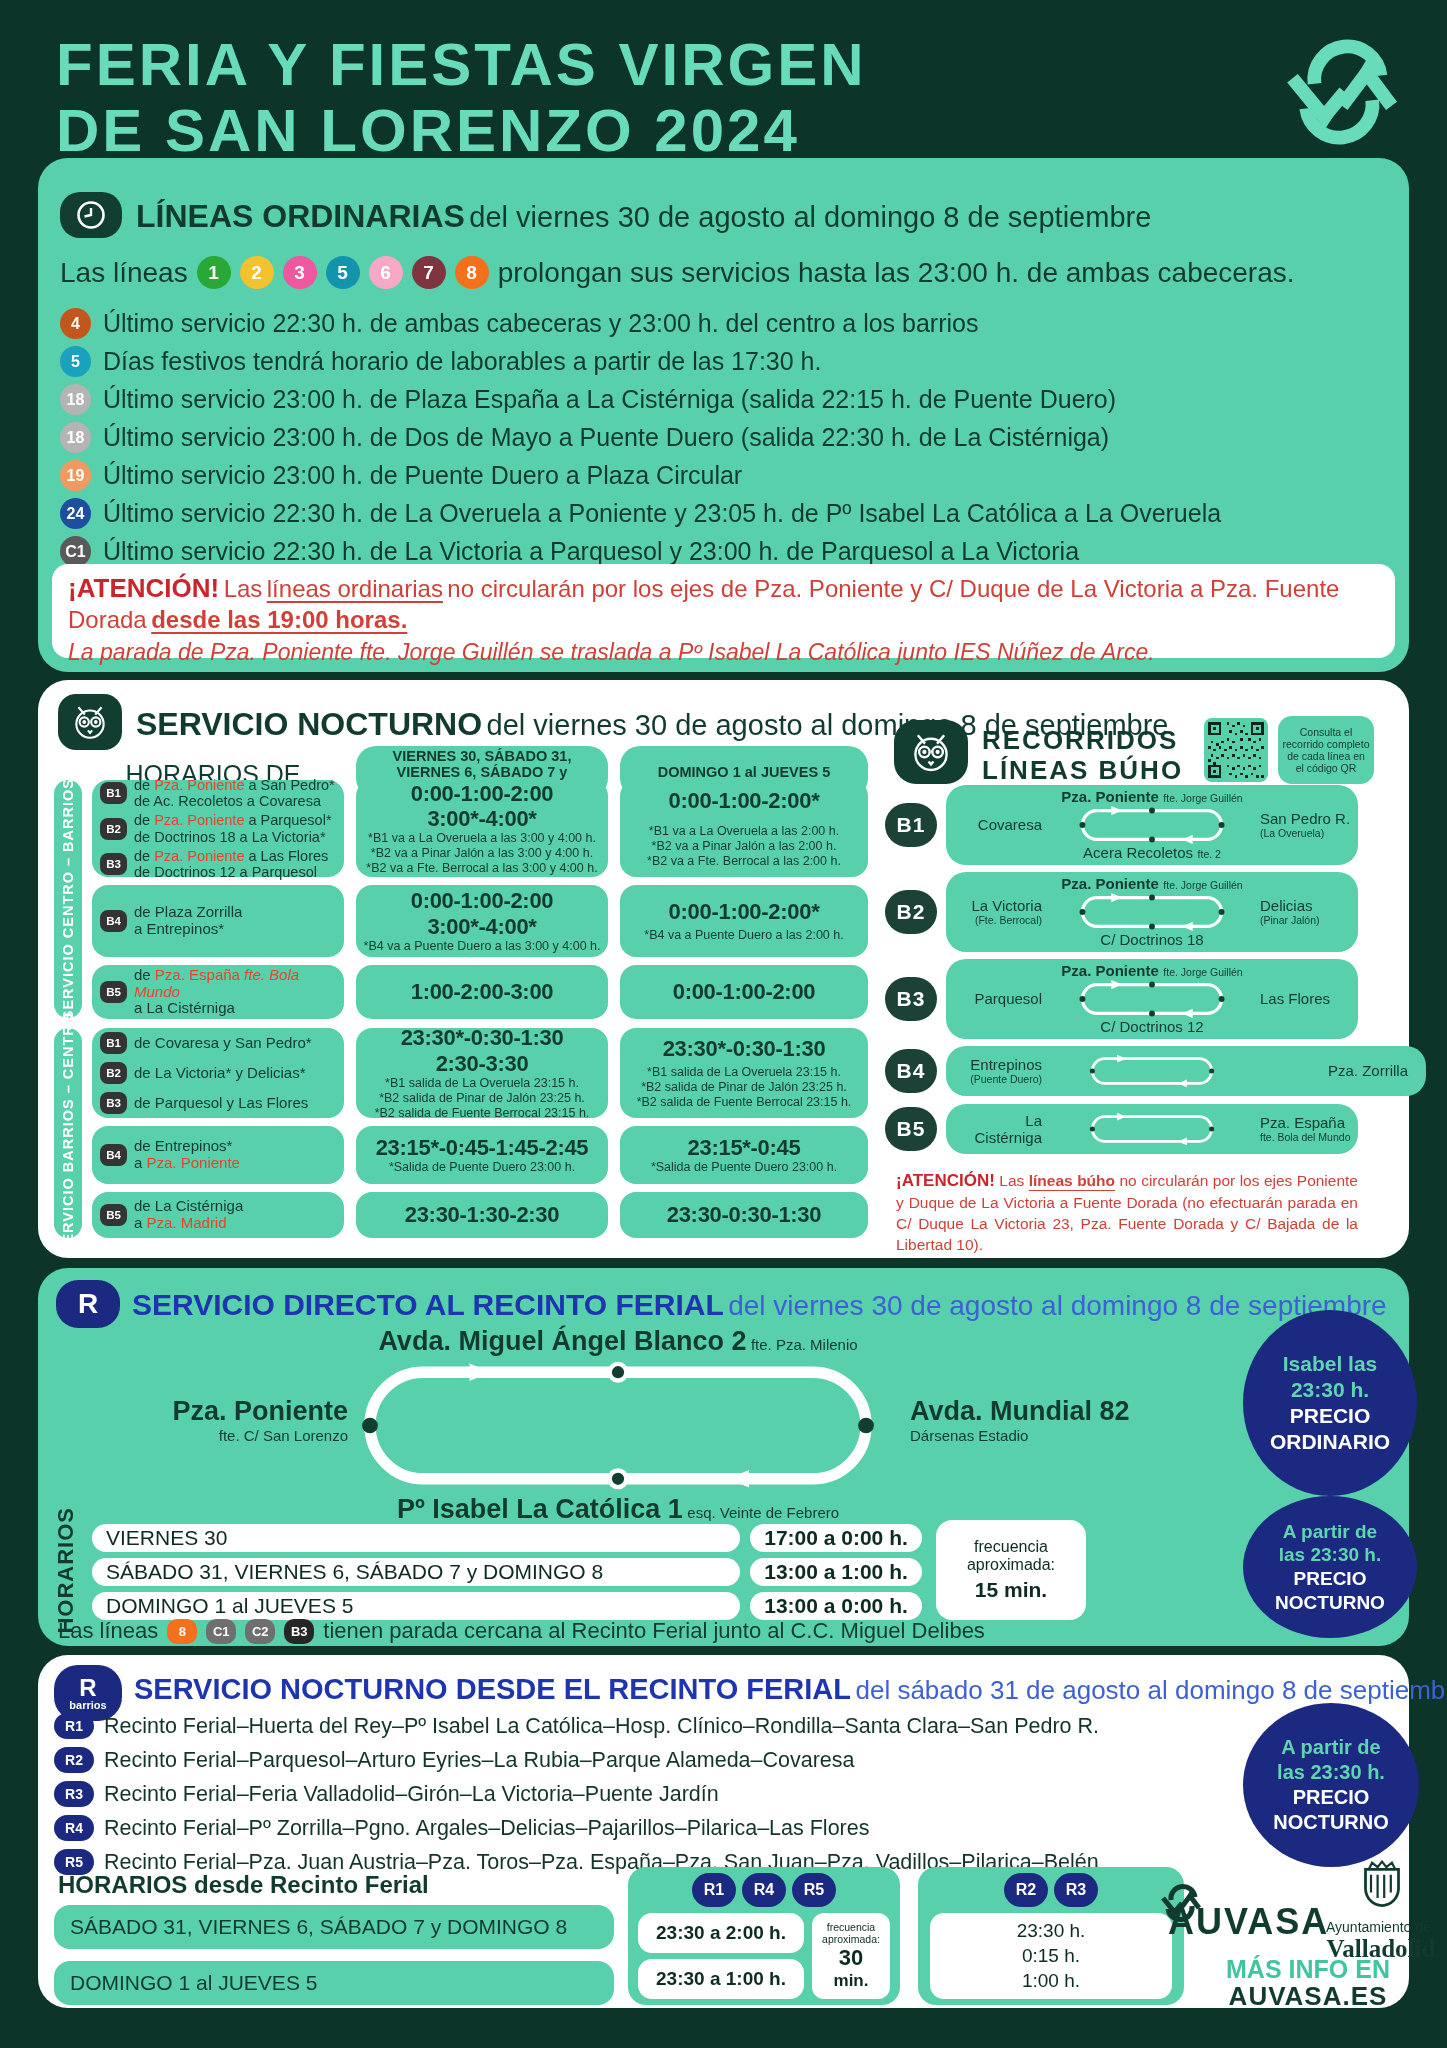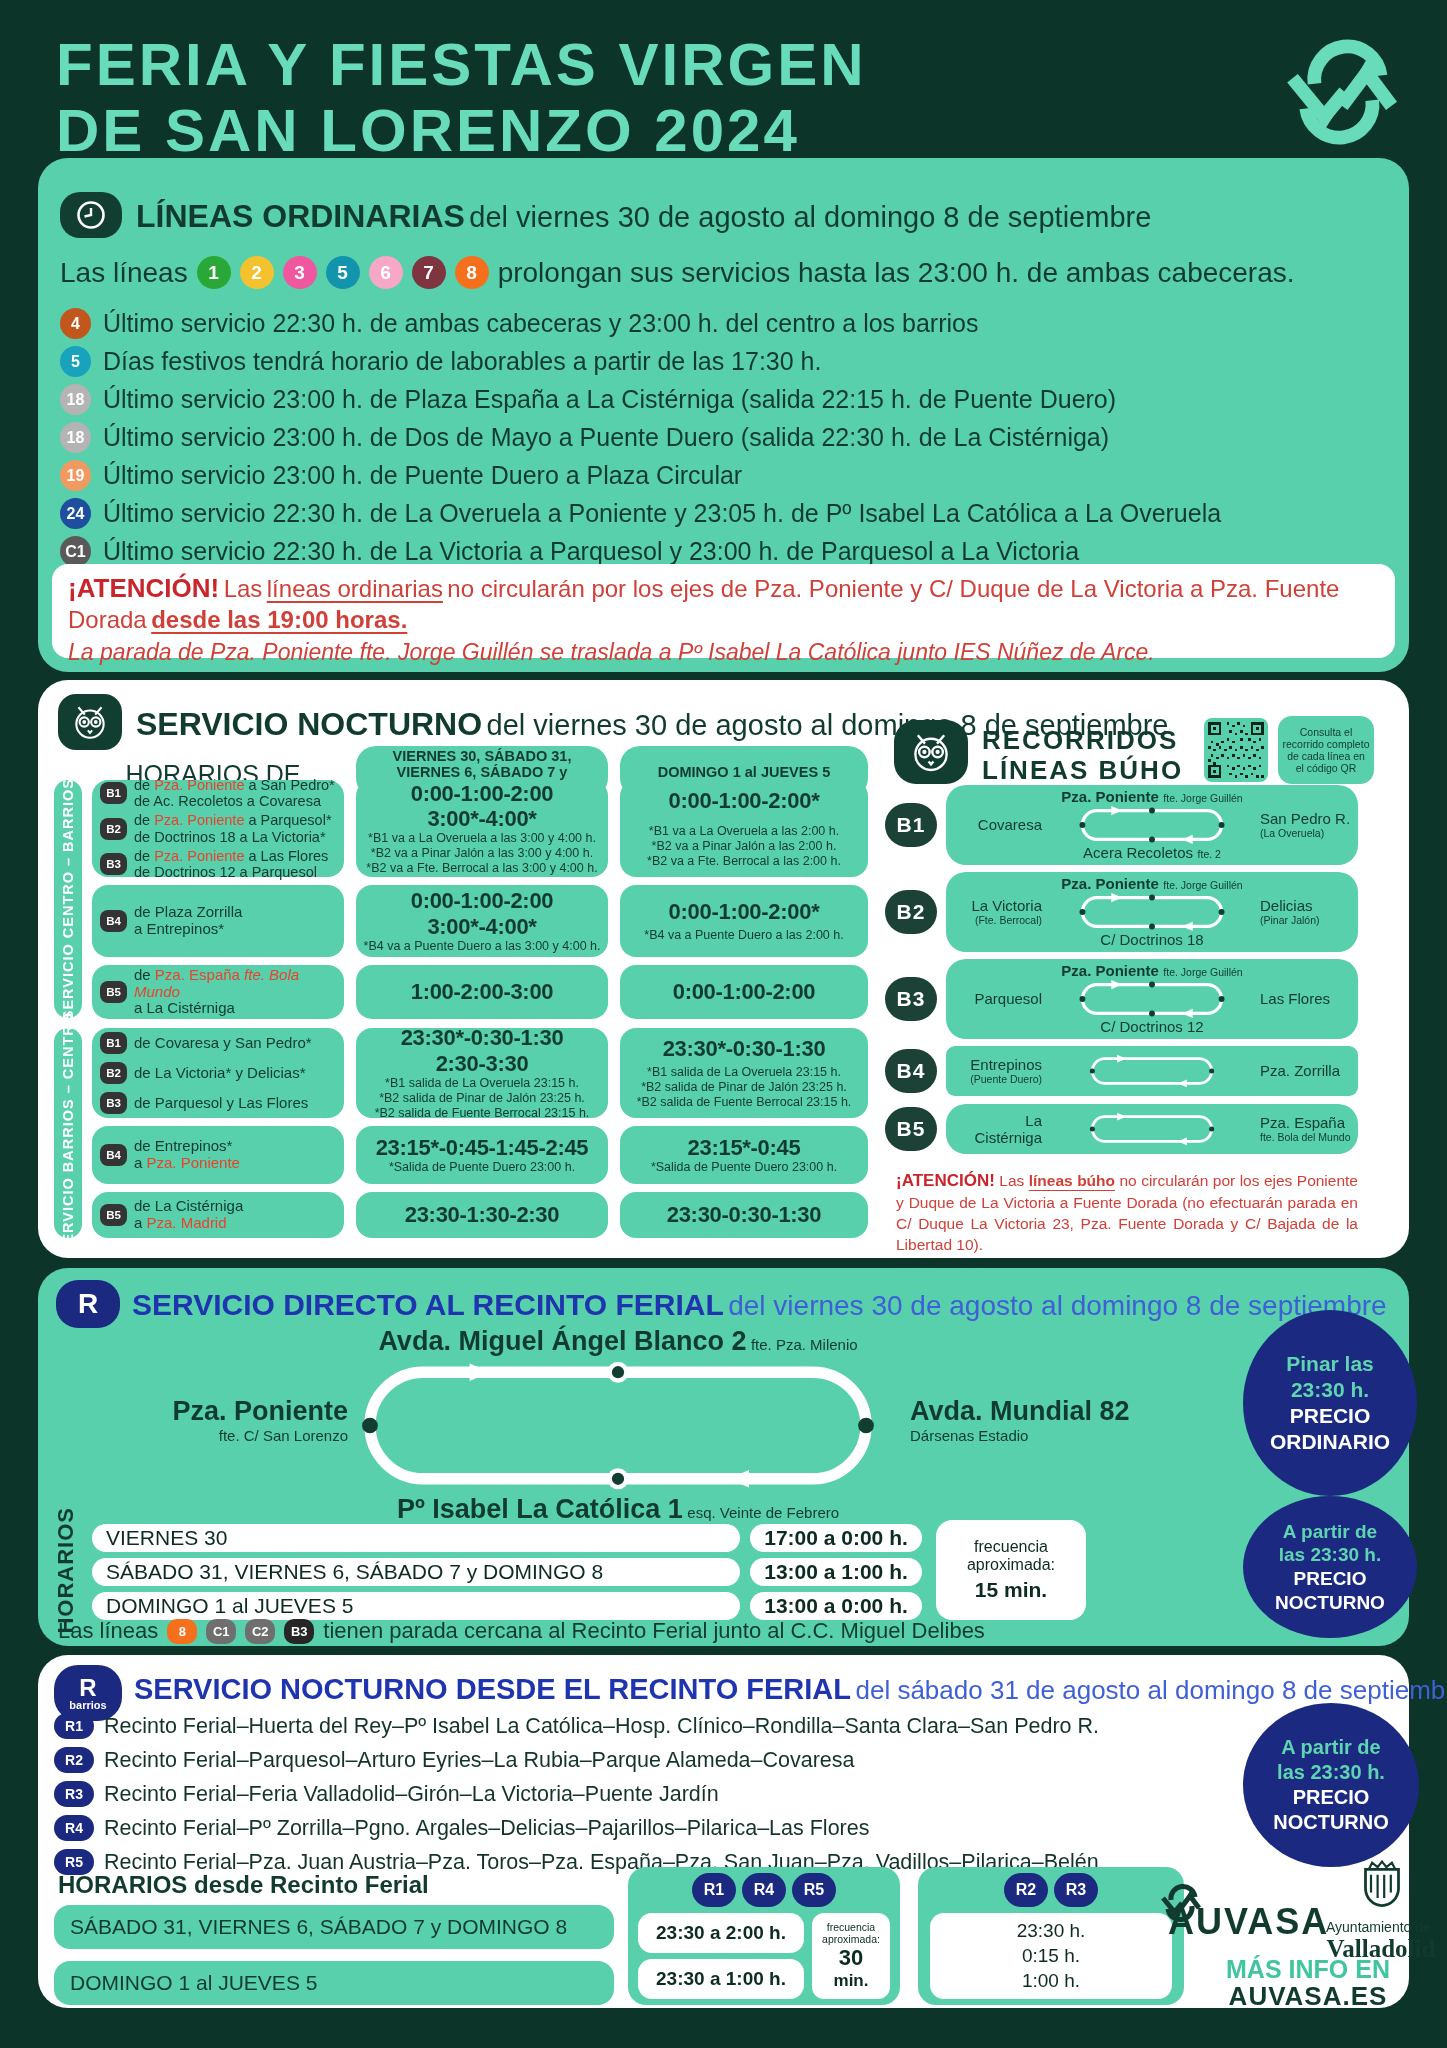--- a/index.html
+++ b/index.html
@@ -405,21 +405,21 @@
       <div class="c-left">
           <div class="c-main">Parquesol</div>
         </div>
       <div class="c-right">
           <div class="c-main">Las Flores</div>
         </div>
       <div class="c-bottom"><span class="c-main">C/ Doctrinos 12</span></div>
     </div>
 
     <div class="bigb" style="left:847px;top:369px;">B4</div>
-    <div class="bcard" style="left:908px;top:366px;width:412px;height:50px;border-radius:9px;">
+    <div class="bcard" style="left:908px;top:366px;width:480px;height:50px;">
       <svg class="abs" style="left:98px;top:7px;" width="216" height="36" viewBox="0 0 240 64">
         <path d="M36 10 H204 a22 22 0 0 1 0 44 H36 a22 22 0 0 1 0 -44 Z" fill="none" stroke="#fff" stroke-width="5"></path>
         <polygon points="58,3 74,10 58,17" fill="#fff"></polygon>
           <polygon points="182,47 166,54 182,61" fill="#fff"></polygon>
         <circle cx="14" cy="32" r="4.5" fill="#123d31"></circle>
           <circle cx="226" cy="32" r="4.5" fill="#123d31"></circle>
       </svg>
       <div class="c-left">
           <div class="c-main">Entrepinos</div>
           <div class="c-sub">(Puente Duero)</div>
@@ -484,21 +484,21 @@
     <div class="abs" style="left:872px;top:128px;width:250px;line-height:1.15;">
       <div class="dg bold" style="font-size:27px;">Avda. Mundial 82</div>
       <div class="dg" style="font-size:15px;">Dársenas Estadio</div>
     </div>
     <div class="abs" style="left:280px;top:226px;width:600px;text-align:center;">
       <span class="dg bold" style="font-size:27px;">Pº Isabel La Católica 1</span>
       <span class="dg" style="font-size:15px;">esq. Veinte de Febrero</span>
     </div>
 
     <div class="price-circle" style="left:1205px;top:42px;width:174px;height:186px;">
-      <div class="pc-mint">Pinar las</div>
+      <div class="pc-mint">Isabel las</div>
       <div class="pc-mint">23:30 h.</div>
       <div class="pc-white">PRECIO</div>
       <div class="pc-white">ORDINARIO</div>
     </div>
 
     <div class="abs" style="left:10px;top:252px;width:36px;height:100px;display:flex;align-items:center;justify-content:center;">
       <span class="dg bold" style="writing-mode:vertical-rl;transform:rotate(180deg);font-size:22px;letter-spacing:1px;">HORARIOS</span>
     </div>
     <div class="row-pill" style="left:54px;top:256px;width:648px;height:28px;">VIERNES 30</div>
     <div class="time-pill" style="left:712px;top:256px;width:172px;height:28px;">17:00 a 0:00 h.</div>

